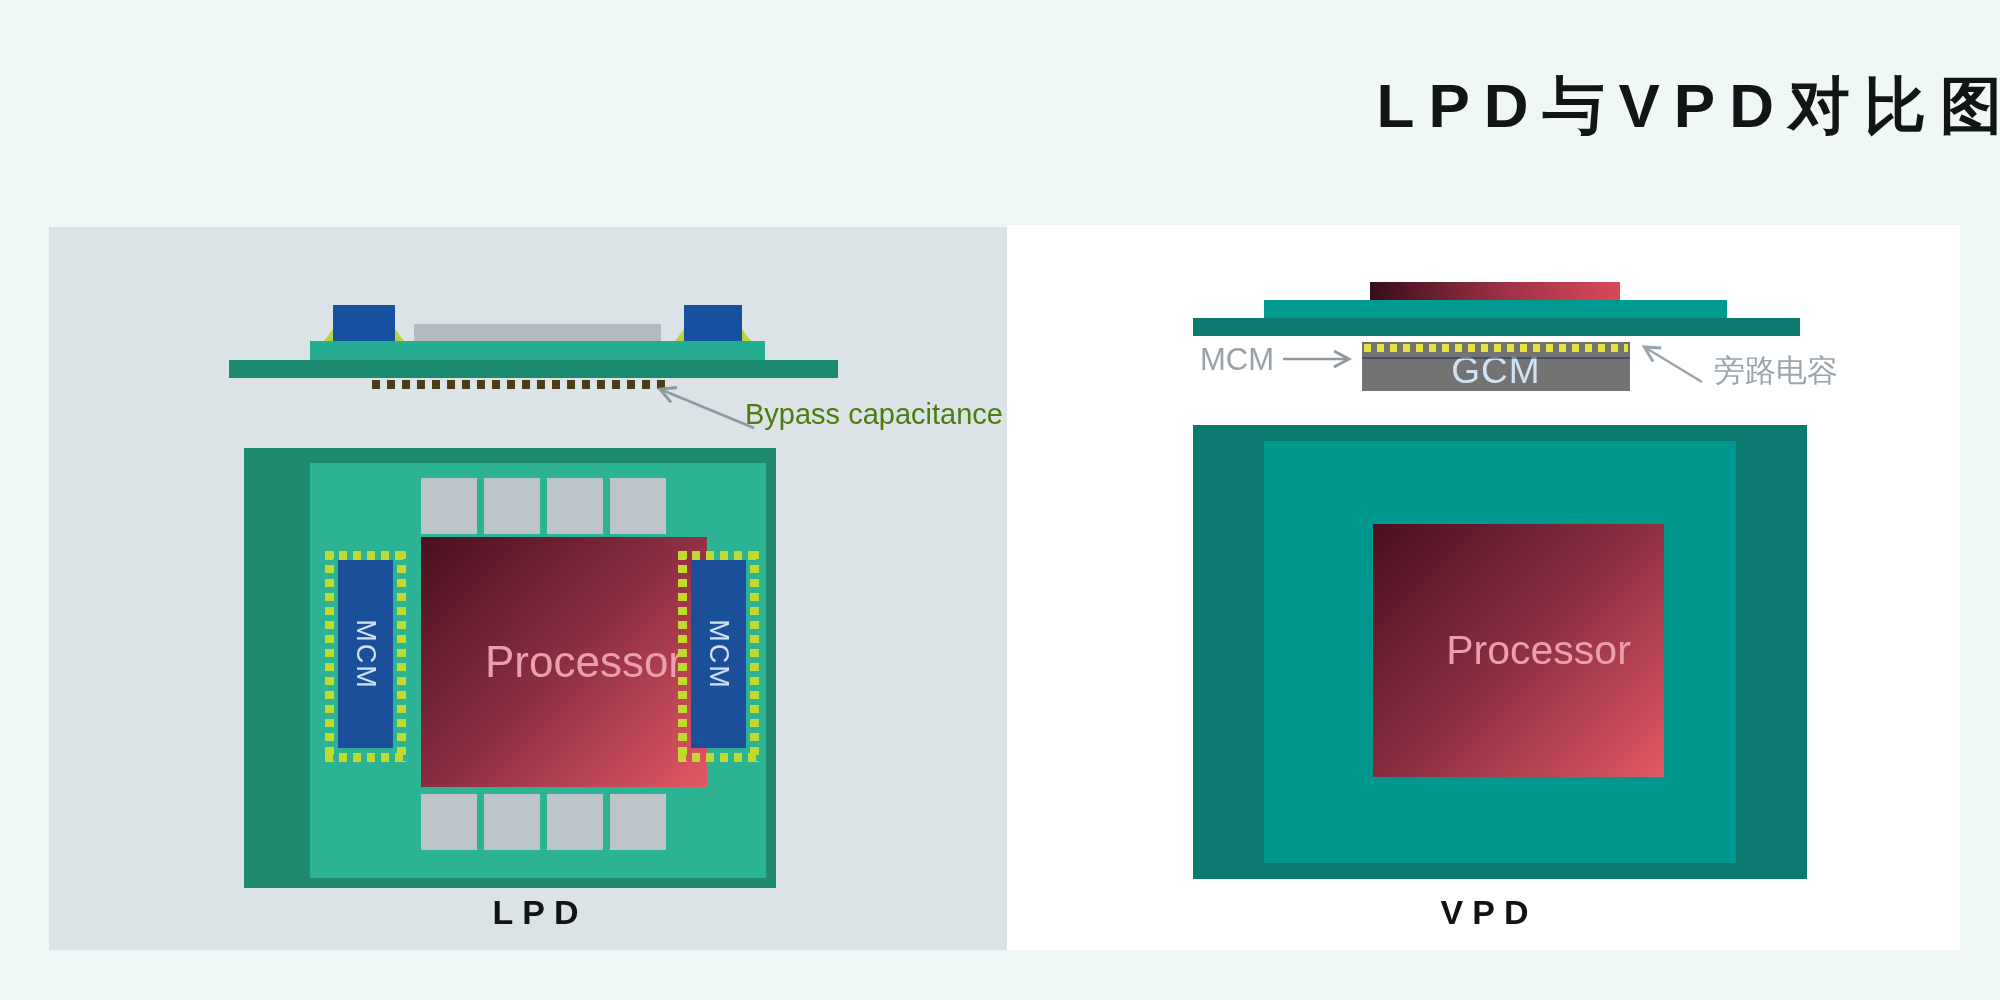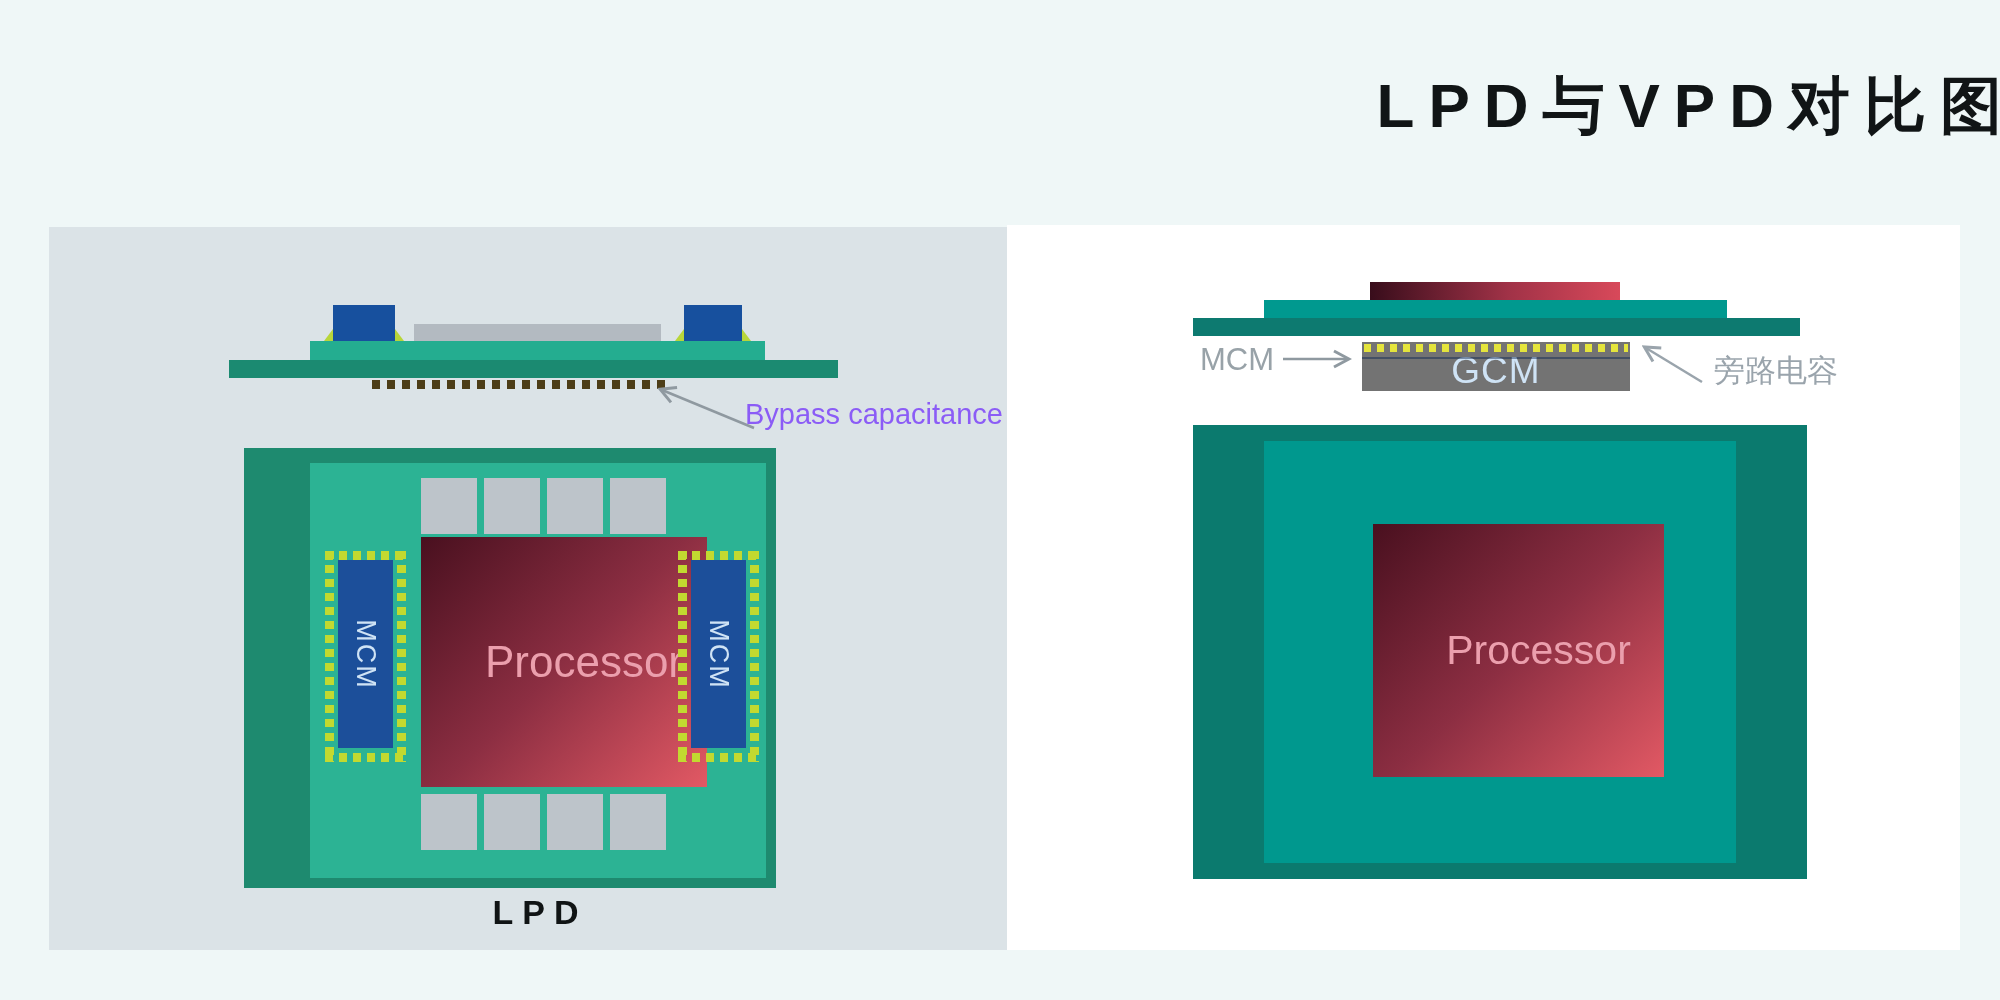--- a/index.html
+++ b/index.html
@@ -21,21 +21,21 @@
       border-bottom:12px solid #b8d63a; }
   .sv-chip::before { left:-9px;  border-left:9px solid transparent; }
   .sv-chip::after  { right:-9px; border-right:9px solid transparent; }
 
   .sv-die       { position:absolute; left:414px; top:324px; width:247px; height:18px; background:#b3bac1; }
   .sv-substrate { position:absolute; left:310px; top:341px; width:455px; height:19px; background:#24ad90; }
   .sv-board     { position:absolute; left:229px; top:360px; width:609px; height:18px; background:#1b8a71; }
   .sv-caps      { position:absolute; left:372px; top:380px; width:293px; height:9px;
                   background:repeating-linear-gradient(90deg,#4c3d17 0 8px,transparent 8px 15px); }
 
-  .annotation { position:absolute; color:#8b5cf6; white-space:nowrap; }
+  .annotation { position:absolute; color:#4d7c0f; white-space:nowrap; }
   .bypass-label-lpd { left:745px; top:398px; font-size:29px; }
 
   .arrow { position:absolute; overflow:visible; }
   .arrow-bypass-lpd { left:650px;  top:382px; width:110px; height:55px; }
   .arrow-mcm-vpd    { left:1281px; top:347px; width:78px;  height:24px; }
   .arrow-bypass-vpd { left:1636px; top:340px; width:72px;  height:48px; }
 
   
   .lpd-frame { position:absolute; left:244px; top:448px; width:532px; height:440px; background:#1e8a6f; }
   .lpd-inner { position:absolute; left:310px; top:463px; width:456px; height:415px; background:#2cb394; }
@@ -177,14 +177,15 @@
     <line x1="66" y1="42" x2="10" y2="8" stroke="#9aa4ac" stroke-width="2.5" marker-end="url(#ah3)"></line>
   </svg>
   <div class="annotation bypass-label-vpd">旁路电容</div>
 
   <div class="vpd-frame"></div>
   <div class="vpd-inner"></div>
   <div class="proc proc-vpd">
     <span>Processor</span>
   </div>
 
+  <div class="caption caption-vpd">VPD</div>
 
 </div>
 
 </body></html>

